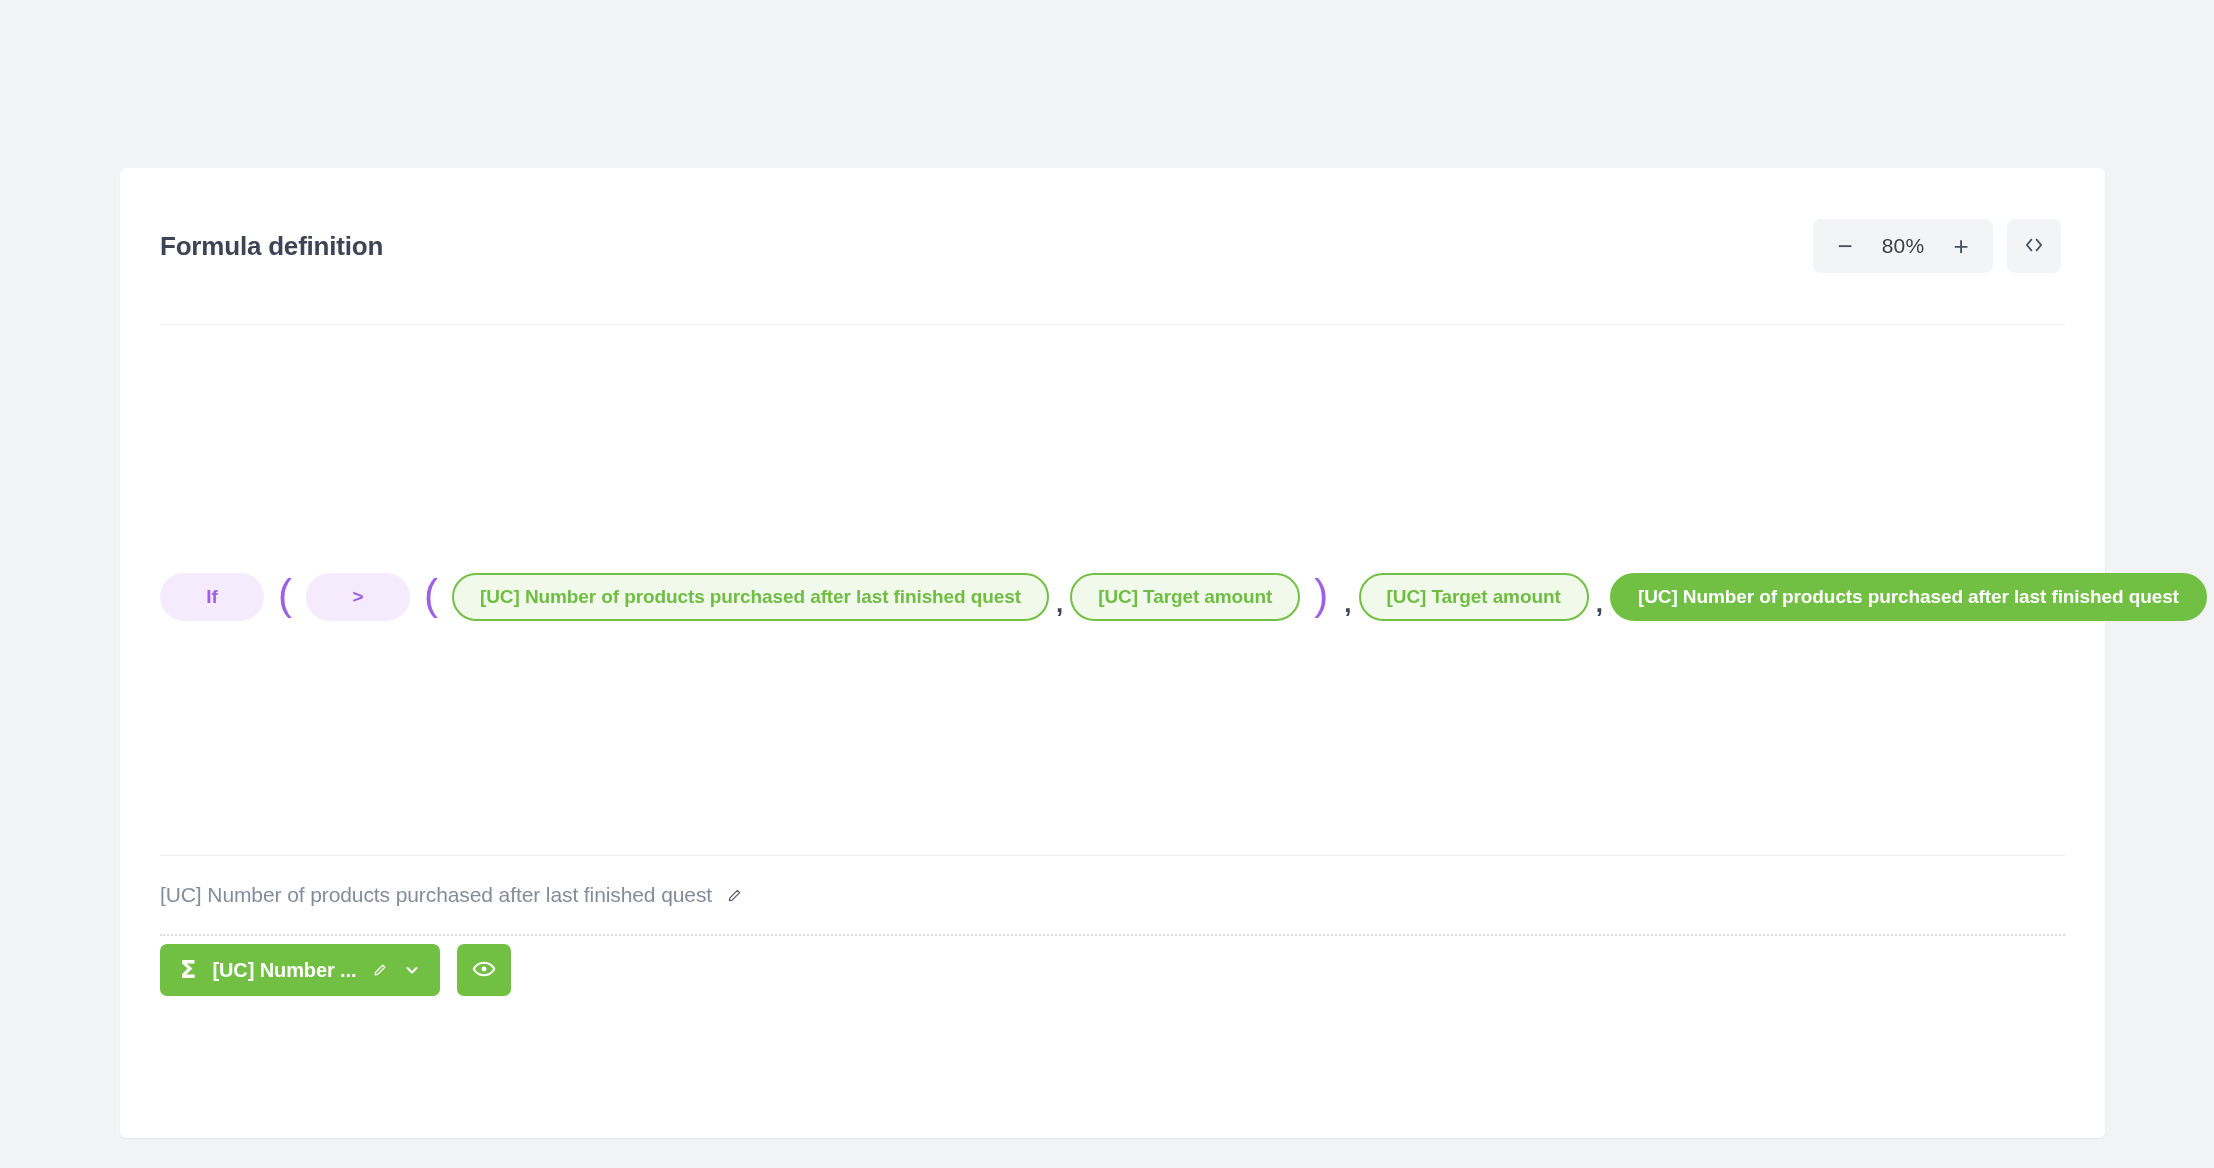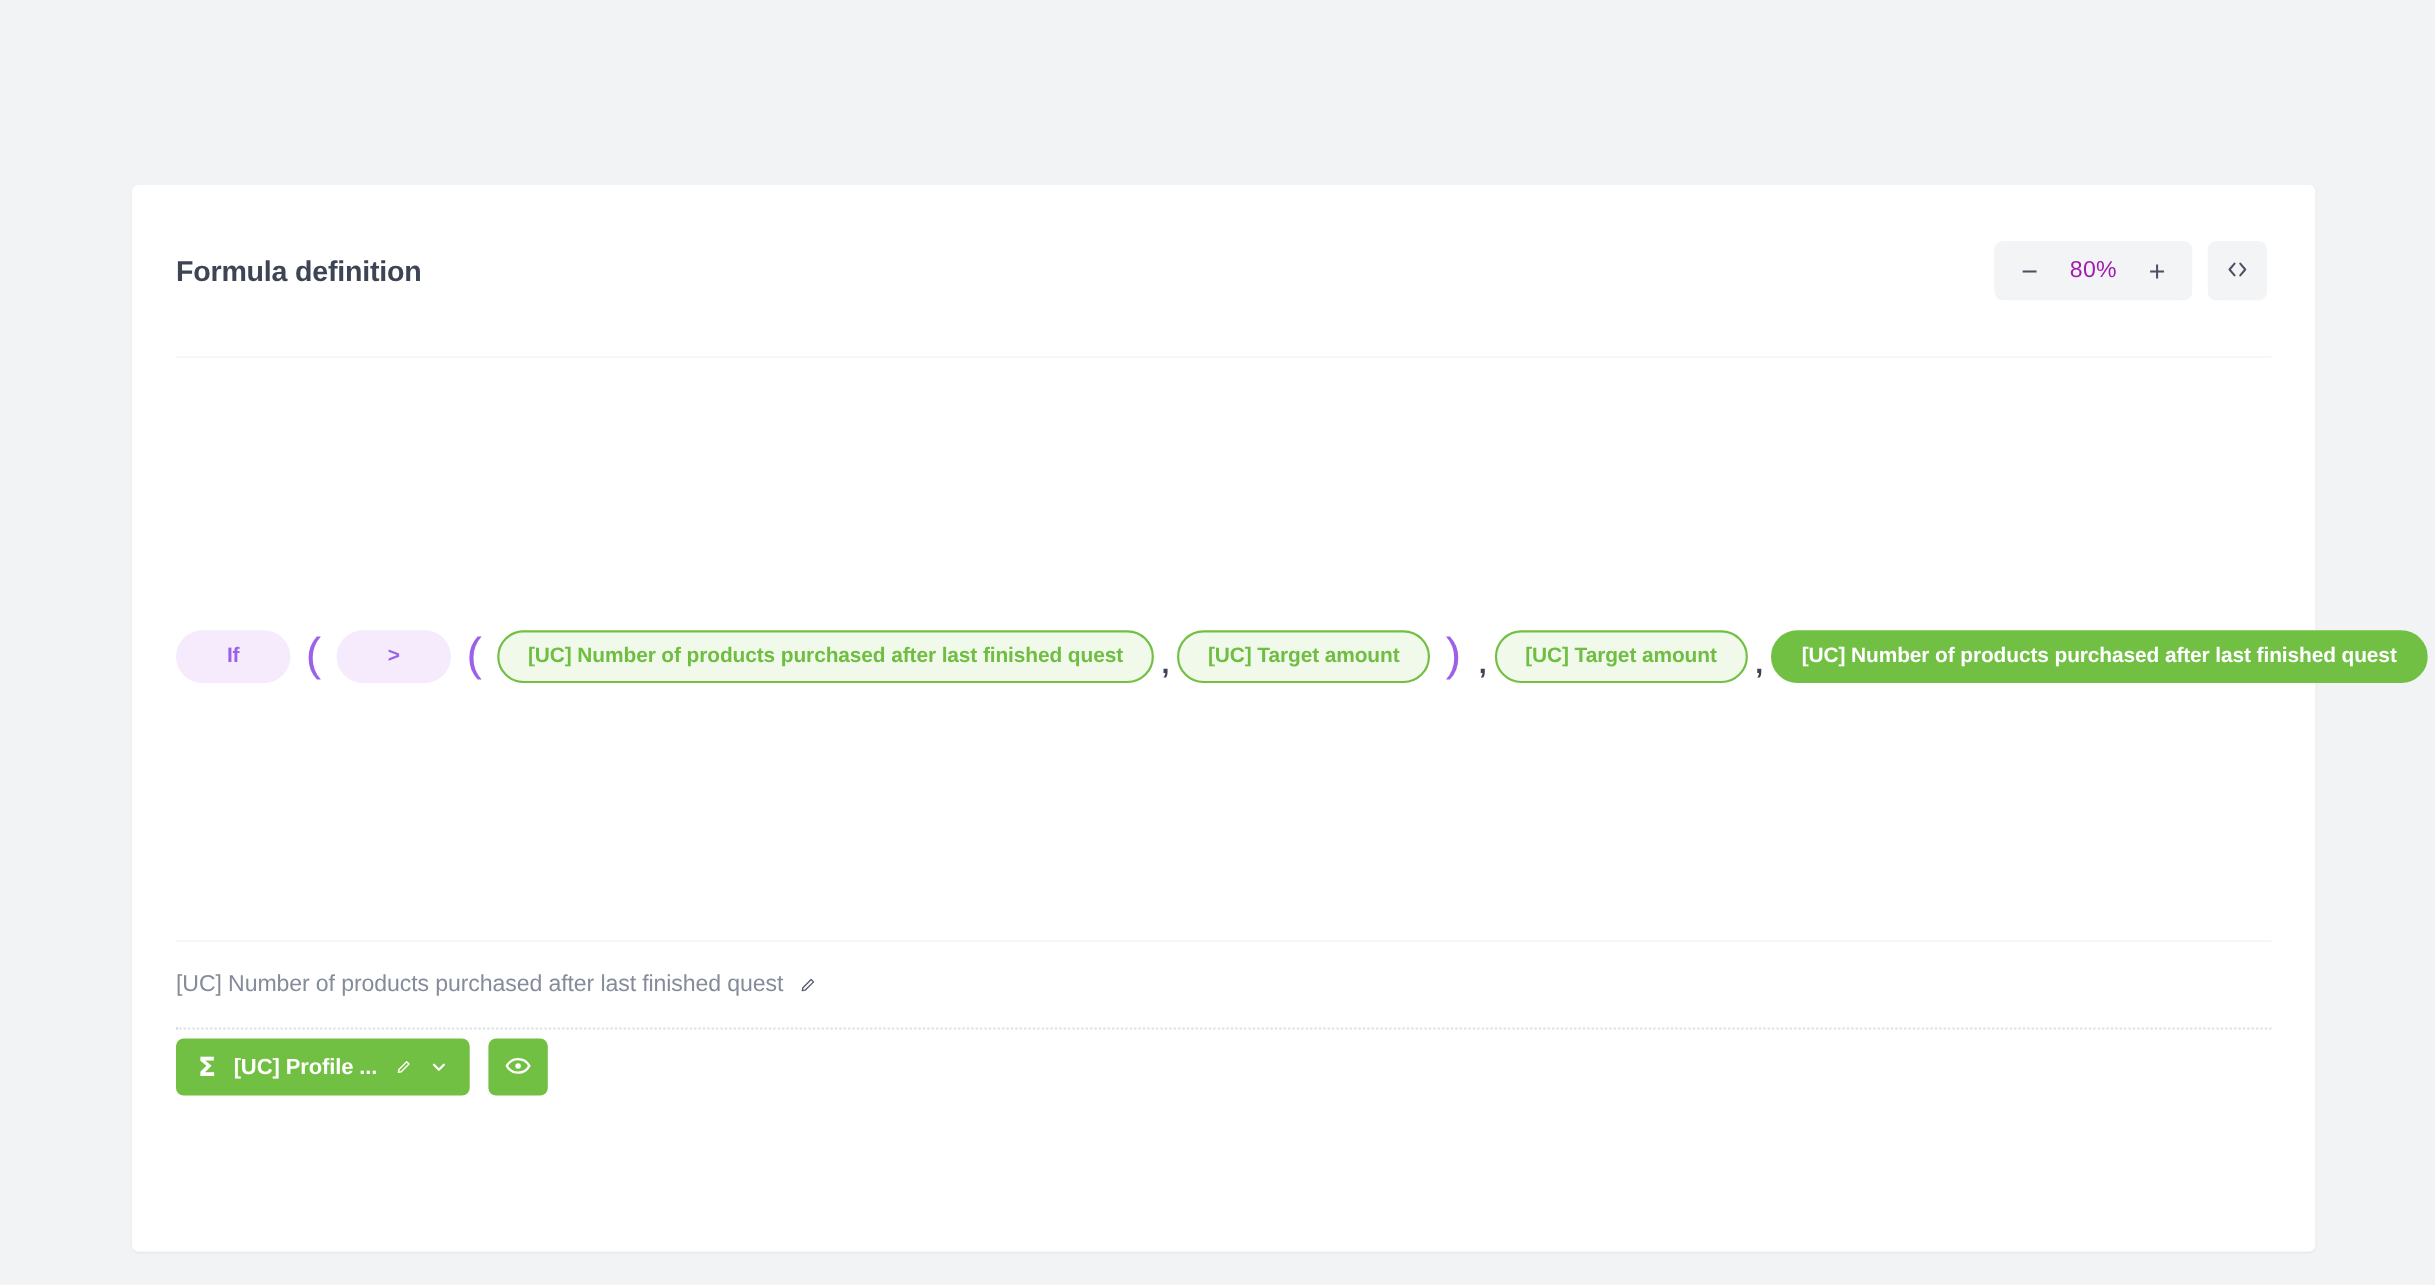--- a/index.html
+++ b/index.html
@@ -124,21 +124,21 @@
     background: transparent;
     cursor: pointer;
     color: #4a5160;
     font-size: 26px;
     line-height: 1;
     font-family: "Liberation Sans", sans-serif;
   }
 
   .zoom-value {
     font-size: 21px;
-    color: #a21caf;
+    color: #404040;
     min-width: 68px;
     text-align: center;
     letter-spacing: 0.2px;
   }
 
   .code-btn {
     width: 54px;
     height: 54px;
     border-radius: 8px;
     background: #f2f4f6;
@@ -394,21 +394,21 @@
           </svg>
         </span>
       </div>
 
       <div class="dotted-divider"></div>
 
 
       <div class="agg-row">
         <div class="agg-button">
           <span class="sigma">Σ</span>
-          <span class="agg-label">[UC] Profile ...</span>
+          <span class="agg-label">[UC] Number ...</span>
           <span class="agg-icon">
             <svg width="16" height="16" viewBox="0 0 20 20" fill="none">
               <path d="M4 16L4.6 12.8L13.4 4L16 6.6L7.2 15.4L4 16Z" stroke="#ffffff" stroke-width="1.6" stroke-linejoin="round"></path>
             </svg>
           </span>
           <span class="agg-icon">
             <svg width="16" height="16" viewBox="0 0 16 16" fill="none">
               <path d="M3.5 6L8 10.5L12.5 6" stroke="#ffffff" stroke-width="2.1" stroke-linecap="round" stroke-linejoin="round"></path>
             </svg>
           </span>

